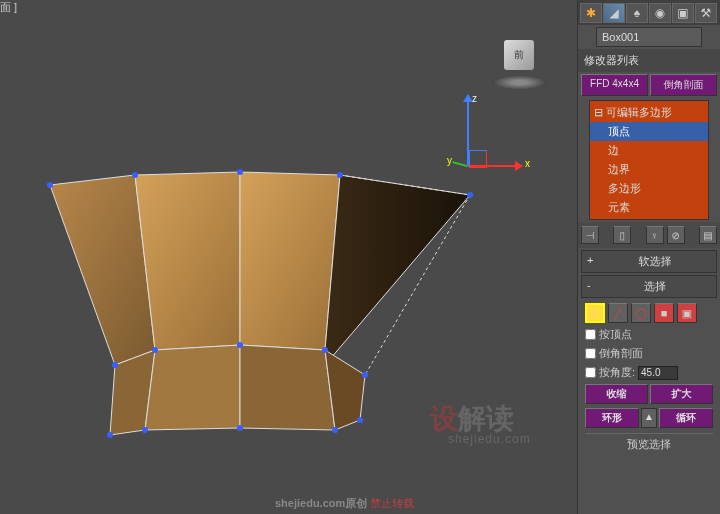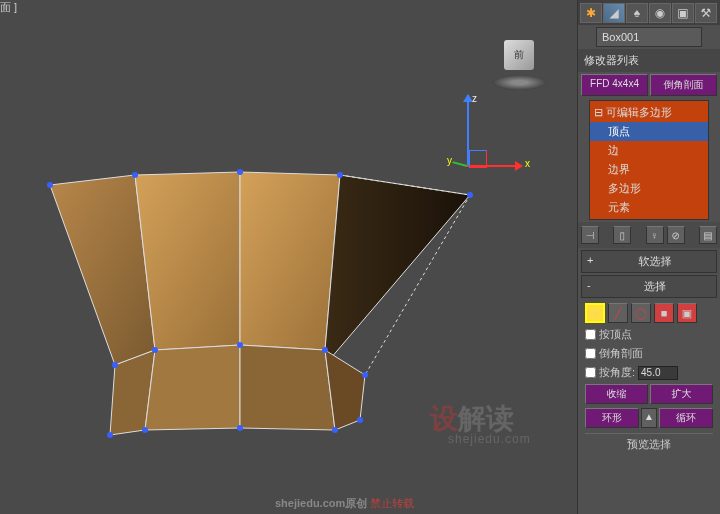--- a/index.html
+++ b/index.html
@@ -63,21 +63,21 @@
 .sb-vertex { background: #ffdd44; }
 .sb-vertex.active { border: 2px solid #ff0; }
 .sb-edge { background: #606060; color: #d04040; }
 .sb-face { background: #606060; color: #d04040; }
 .sb-poly { background: #d04040; }
 .sb-elem { background: #d04040; }
 
 .check-row { padding: 2px 0; display: flex; align-items: center; gap: 3px; font-size: 11px; color: #ccc; }
 .check-row input[type=checkbox] { width: 11px; height: 11px; }
 .spinner { width: 40px; height: 14px; background: #3a3a3a; border: 1px solid #222; color: #ddd; padding: 0 2px; font-size: 10px; display: inline-block; }
-.btn-row { display: flex; gap: 2px; padding: 2px 0; }
+.btn-row { display: flex; gap: 2px; padding: 2px 0; font-weight: bold; }
 .btn-row .mod-btn { font-size: 10px; padding: 2px 1px; }
 .ring-btn { background: #606060; border: 1px solid #333; padding: 2px; font-size: 10px; color: #ddd; cursor: pointer; }
 .radio-row { display: flex; gap: 6px; padding: 3px 2px; font-size: 11px; align-items: center; }
 </style>
 </head>
 <body>
 
 <div class="viewport">
   <div class="viewport-label">面 ]</div>
 

